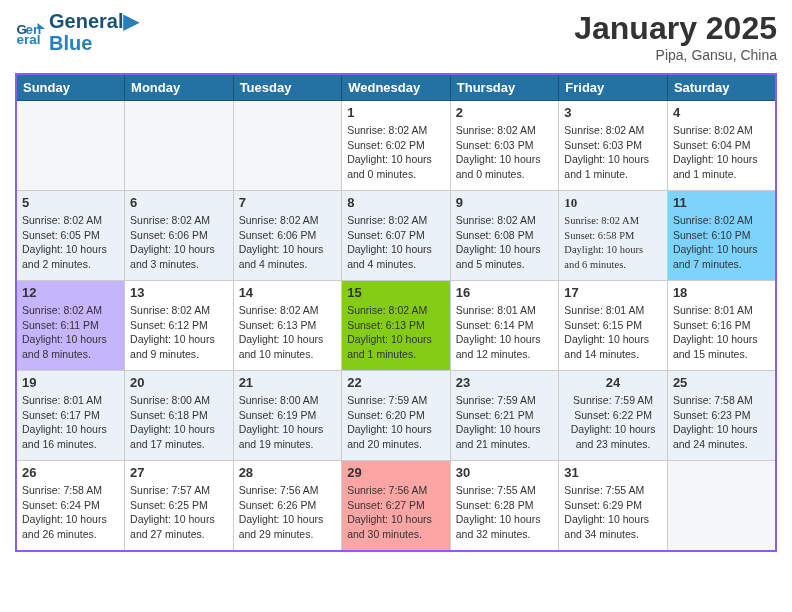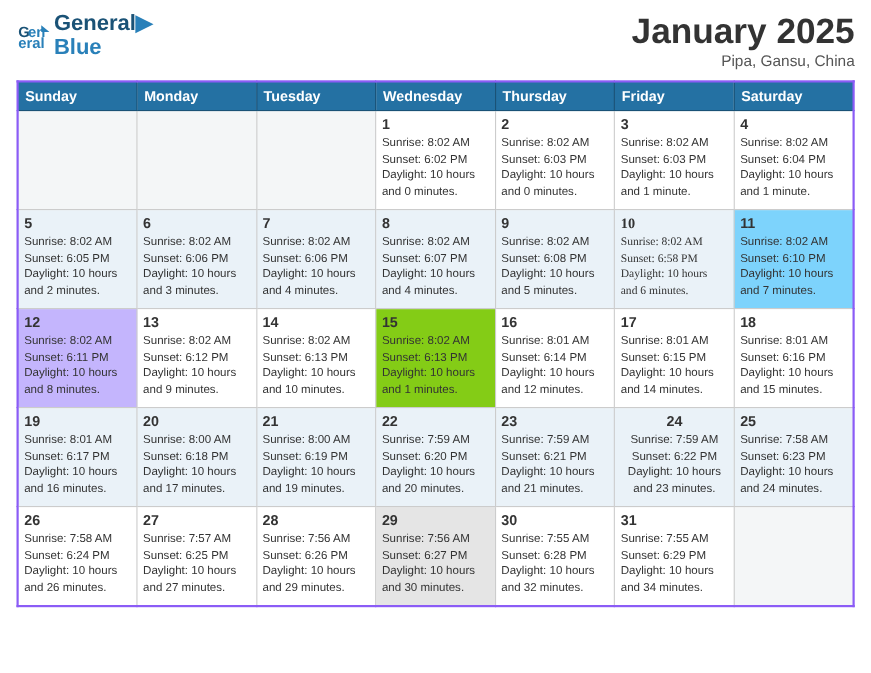--- a/index.html
+++ b/index.html
@@ -240,21 +240,21 @@
             <div class="day-info"><span>Sunrise: 7:58 AM</span><br><span>Sunset: 6:24 PM</span><br><span>Daylight: 10 hours</span><br><span>and 26 minutes.</span></div>
           </td>
           <td style="background: rgb(255, 255, 255);">
             <span class="day-num">27</span>
             <div class="day-info"><span>Sunrise: 7:57 AM</span><br><span>Sunset: 6:25 PM</span><br><span>Daylight: 10 hours</span><br><span>and 27 minutes.</span></div>
           </td>
           <td style="background: rgb(255, 255, 255);">
             <span class="day-num">28</span>
             <div class="day-info"><span>Sunrise: 7:56 AM</span><br><span>Sunset: 6:26 PM</span><br><span>Daylight: 10 hours</span><br><span>and 29 minutes.</span></div>
           </td>
-          <td style="background: #e5e5e5;">
+          <td style="background: #fca5a5;">
             <span class="day-num">29</span>
             <div class="day-info"><span>Sunrise: 7:56 AM</span><br><span>Sunset: 6:27 PM</span><br><span>Daylight: 10 hours</span><br><span>and 30 minutes.</span></div>
           </td>
           <td style="background: rgb(255, 255, 255);">
             <span class="day-num">30</span>
             <div class="day-info"><span>Sunrise: 7:55 AM</span><br><span>Sunset: 6:28 PM</span><br><span>Daylight: 10 hours</span><br><span>and 32 minutes.</span></div>
           </td>
           <td style="background: rgb(255, 255, 255); border-radius: 24px;">
             <span class="day-num">31</span>
             <div class="day-info"><span>Sunrise: 7:55 AM</span><br><span>Sunset: 6:29 PM</span><br><span>Daylight: 10 hours</span><br><span>and 34 minutes.</span></div>

